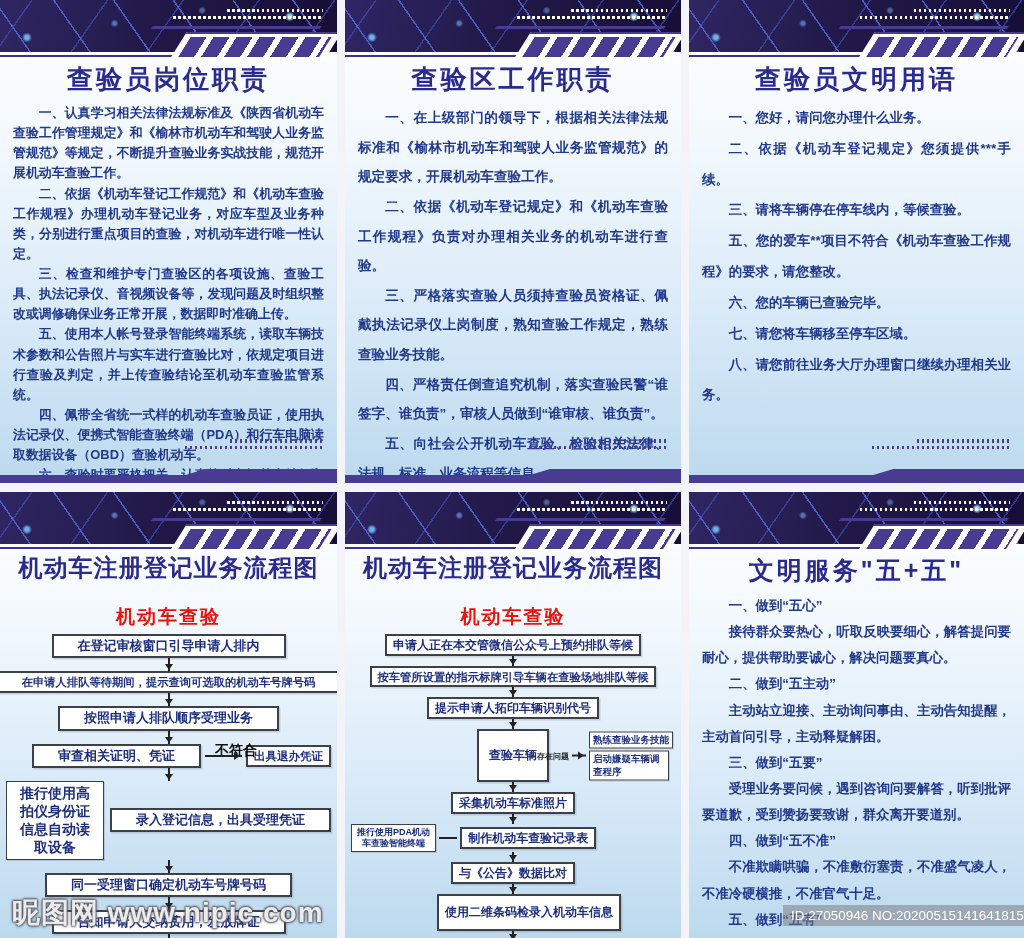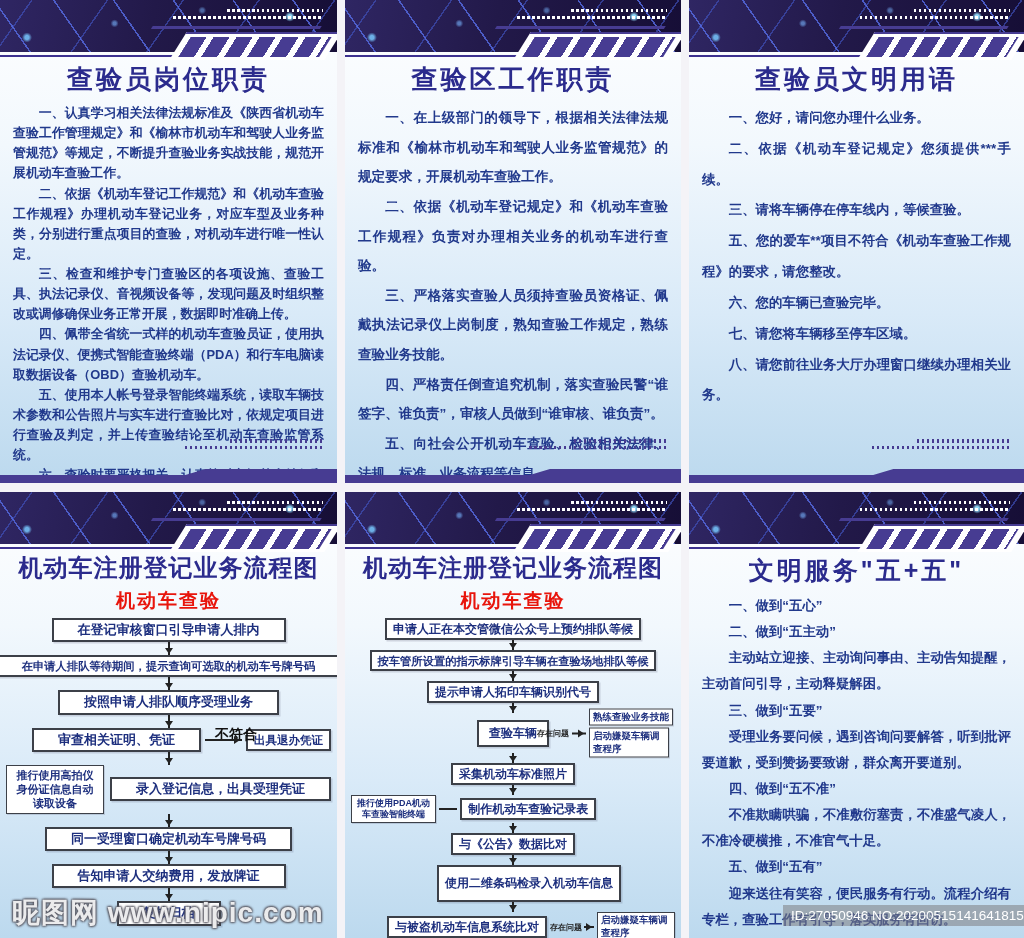--- a/index.html
+++ b/index.html
@@ -43,21 +43,21 @@
   .content{position:absolute;top:52px;left:0;right:0;bottom:0;}
   .txt{color:#21398c;text-align:justify;font-weight:700;padding:0 13px;margin:0;}
   .txt p{margin:0;text-indent:2em;}
   .p1 p{font-size:12.9px;line-height:1.56;}
   .p2 p{font-size:13.6px;line-height:2.18;}
   .p3 p{font-size:13.4px;line-height:2.3;}
   .p6 p{font-size:13.4px;line-height:1.95;}
   .p6 .hd6{font-weight:900;}
 
   
-  .ftitle{margin:8px 6px 4px;text-align:center;font-size:24px;font-weight:900;letter-spacing:1px;color:#2b2b8d;}
+  .ftitle{margin:8px 6px 20px;text-align:center;font-size:24px;font-weight:900;letter-spacing:1px;color:#2b2b8d;}
   .fsub{margin:2px 0 4px;text-align:center;font-size:19px;font-weight:900;letter-spacing:2px;color:#e8150c;}
   .flow{display:flex;flex-direction:column;align-items:center;padding:0 6px;}
   .fbox{background:#fff;border:2px solid #3c4048;color:#1d2f7e;font-weight:700;font-size:13px;line-height:1.25;
         padding:2px 24px;white-space:nowrap;box-shadow:1.5px 1.5px 0 rgba(60,60,90,.18);}
   .fbox.fs11{font-size:11.3px;}
   .fbox.fs12{font-size:12px;}
   .fbox.sm{font-size:11.5px;padding:2px 6px;}
   .sidebox{background:#fff;border:1.5px solid #3c4048;color:#1d2f7e;font-weight:700;text-align:center;white-space:normal;
            box-shadow:1px 1px 0 rgba(60,60,90,.18);}
   .va{width:2px;height:13px;background:#222;position:relative;display:block;}
@@ -86,22 +86,22 @@
 
 <div class="stage">
 
   <section class="panel" style="left:0;top:0;width:337px;height:483px;">
     <div class="content">
       <h2 class="ptitle">查验员岗位职责</h2>
       <div class="txt p1">
         <p>一、认真学习相关法律法规标准及《陕西省机动车查验工作管理规定》和《榆林市机动车和驾驶人业务监管规范》等规定，不断提升查验业务实战技能，规范开展机动车查验工作。</p>
         <p>二、依据《机动车登记工作规范》和《机动车查验工作规程》办理机动车登记业务，对应车型及业务种类，分别进行重点项目的查验，对机动车进行唯一性认定。</p>
         <p>三、检查和维护专门查验区的各项设施、查验工具、执法记录仪、音视频设备等，发现问题及时组织整改或调修确保业务正常开展，数据即时准确上传。</p>
+        <p>五、使用本人帐号登录智能终端系统，读取车辆技术参数和公告照片与实车进行查验比对，依规定项目进行查验及判定，并上传查验结论至机动车查验监管系统。</p>
         <p>四、佩带全省统一式样的机动车查验员证，使用执法记录仪、便携式智能查验终端（PDA）和行车电脑读取数据设备（OBD）查验机动车。</p>
-        <p>五、使用本人帐号登录智能终端系统，读取车辆技术参数和公告照片与实车进行查验比对，依规定项目进行查验及判定，并上传查验结论至机动车查验监管系统。</p>
         <p>六、查验时要严格把关，认真核对车辆基本特征和技术参数，做到无差错、无疏忽、无遗漏。</p>
 
       </div>
     </div>
     <div class="hdr">
       <div class="hdr-dashes">
           <i class="d1"></i>
           <i class="d2"></i>
         </div>
       <span class="hdr-underline"></span>
@@ -204,21 +204,21 @@
         <div class="frow">
           <div class="fbox" style="margin-left:26px;">审查相关证明、凭证</div>
           <div style="flex:1;position:relative;display:flex;align-items:center;margin:0 4px;">
             <span class="brlabel">不符合</span>
             <i class="ha" style="flex:1;"></i>
           </div>
           <div class="fbox sm">出具退办凭证</div>
         </div>
         <i class="va"></i>
         <div class="frow">
-          <div class="sidebox" style="width:122px;font-size:11px;line-height:1.3;padding:2px 7px;">推行使用高拍仪身份证信息自动读取设备</div>
+          <div class="sidebox" style="width:122px;font-size:14px;line-height:1.3;padding:2px 7px;">推行使用高拍仪身份证信息自动读取设备</div>
           <i class="hline" style="flex:1;margin:0 3px;"></i>
           <div class="fbox">录入登记信息，出具受理凭证</div>
         </div>
         <i class="va"></i>
         <div class="fbox">同一受理窗口确定机动车号牌号码</div>
         <i class="va"></i>
         <div class="fbox">告知申请人交纳费用，发放牌证</div>
         <i class="va"></i>
         <div class="fbox">复核归档</div>
       </div>
@@ -248,21 +248,21 @@
       <h2 class="ftitle">机动车注册登记业务流程图</h2>
       <h3 class="fsub">机动车查验</h3>
       <div class="flow">
         <div class="fbox fs12" style="padding:1.5px 6px;">申请人正在本交管微信公众号上预约排队等候</div>
         <i class="va short"></i>
         <div class="fbox fs11" style="padding:1.5px 5px;text-align:center;">按车管所设置的指示标牌引导车辆在查验场地排队等候</div>
         <i class="va short"></i>
         <div class="fbox fs12" style="padding:1.5px 6px;">提示申请人拓印车辆识别代号</div>
         <i class="va short"></i>
         <div class="frow" style="min-height:40px;">
-          <div class="fbox fs12" style="margin:0 auto;padding:4px 10px;">查验车辆</div>
+          <div class="fbox fs12" style="margin:0 auto;padding:17px 10px;">查验车辆</div>
           <div style="position:absolute;right:2px;top:50%;transform:translateY(-50%);display:flex;align-items:center;gap:3px;">
             <span class="tinylabel">存在问题</span>
             <i class="ha" style="width:14px;"></i>
             <div style="display:flex;flex-direction:column;gap:2px;">
               <div class="sidebox" style="font-size:9.5px;padding:1px 3px;">熟练查验业务技能</div>
               <div class="sidebox" style="font-size:9.5px;padding:1px 3px;width:72px;text-align:left;">启动嫌疑车辆调查程序</div>
             </div>
           </div>
         </div>
         <i class="va short"></i>
@@ -305,20 +305,21 @@
           </div>
         </div>
     </div>
   </section>
 
   <section class="panel" style="left:689px;top:492px;width:335px;height:446px;">
     <div class="content">
       <h2 class="ptitle" style="font-size:25px;">文明服务"五+五"</h2>
       <div class="txt p6">
         <p class="hd6">一、做到“五心”</p>
+        <p>接待群众要热心，听取反映要细心，解答提问要耐心，提供帮助要诚心，解决问题要真心。</p>
         <p class="hd6">二、做到“五主动”</p>
         <p>主动站立迎接、主动询问事由、主动告知提醒，主动首问引导，主动释疑解困。</p>
         <p class="hd6">三、做到“五要”</p>
         <p>受理业务要问候，遇到咨询问要解答，听到批评要道歉，受到赞扬要致谢，群众离开要道别。</p>
         <p class="hd6">四、做到“五不准”</p>
         <p>不准欺瞒哄骗，不准敷衍塞责，不准盛气凌人，不准冷硬横推，不准官气十足。</p>
         <p class="hd6">五、做到“五有”</p>
         <p>迎来送往有笑容，便民服务有行动。流程介绍有专栏，查验工作有引导，落实服务有回访。</p>
       </div>
     </div>

